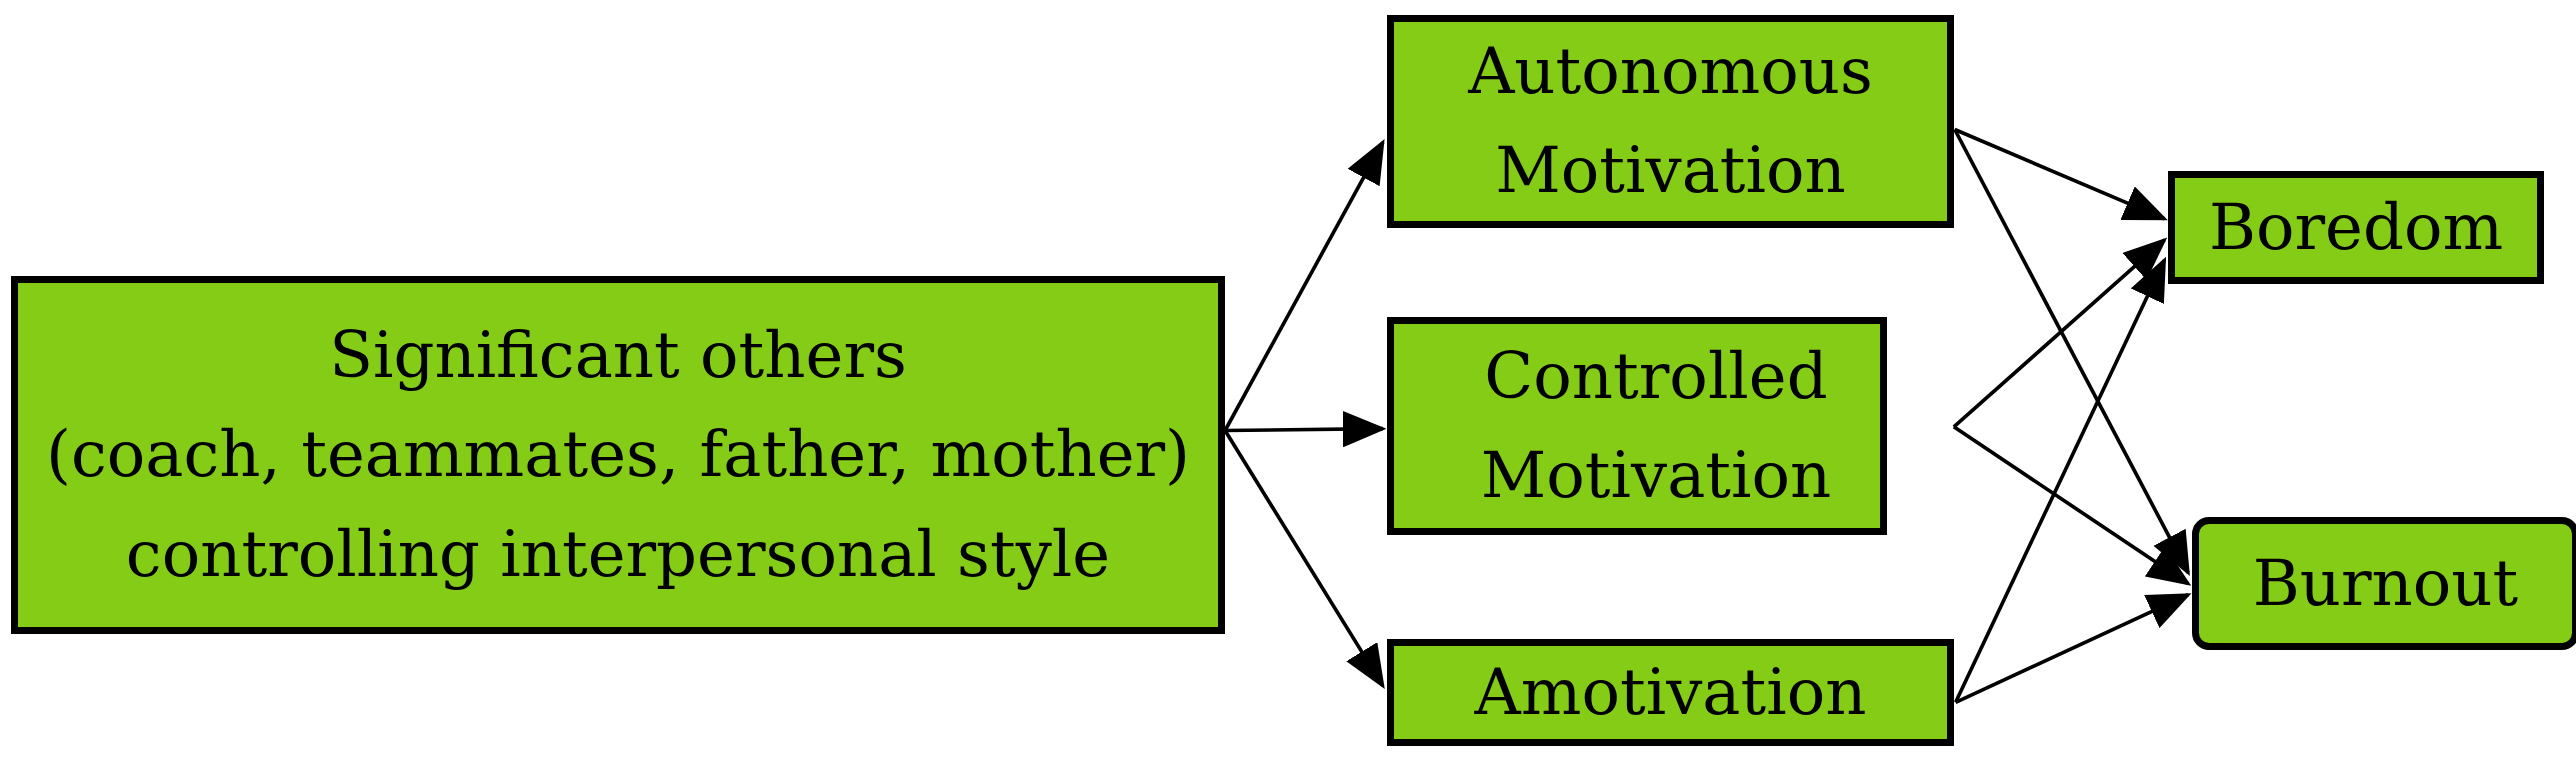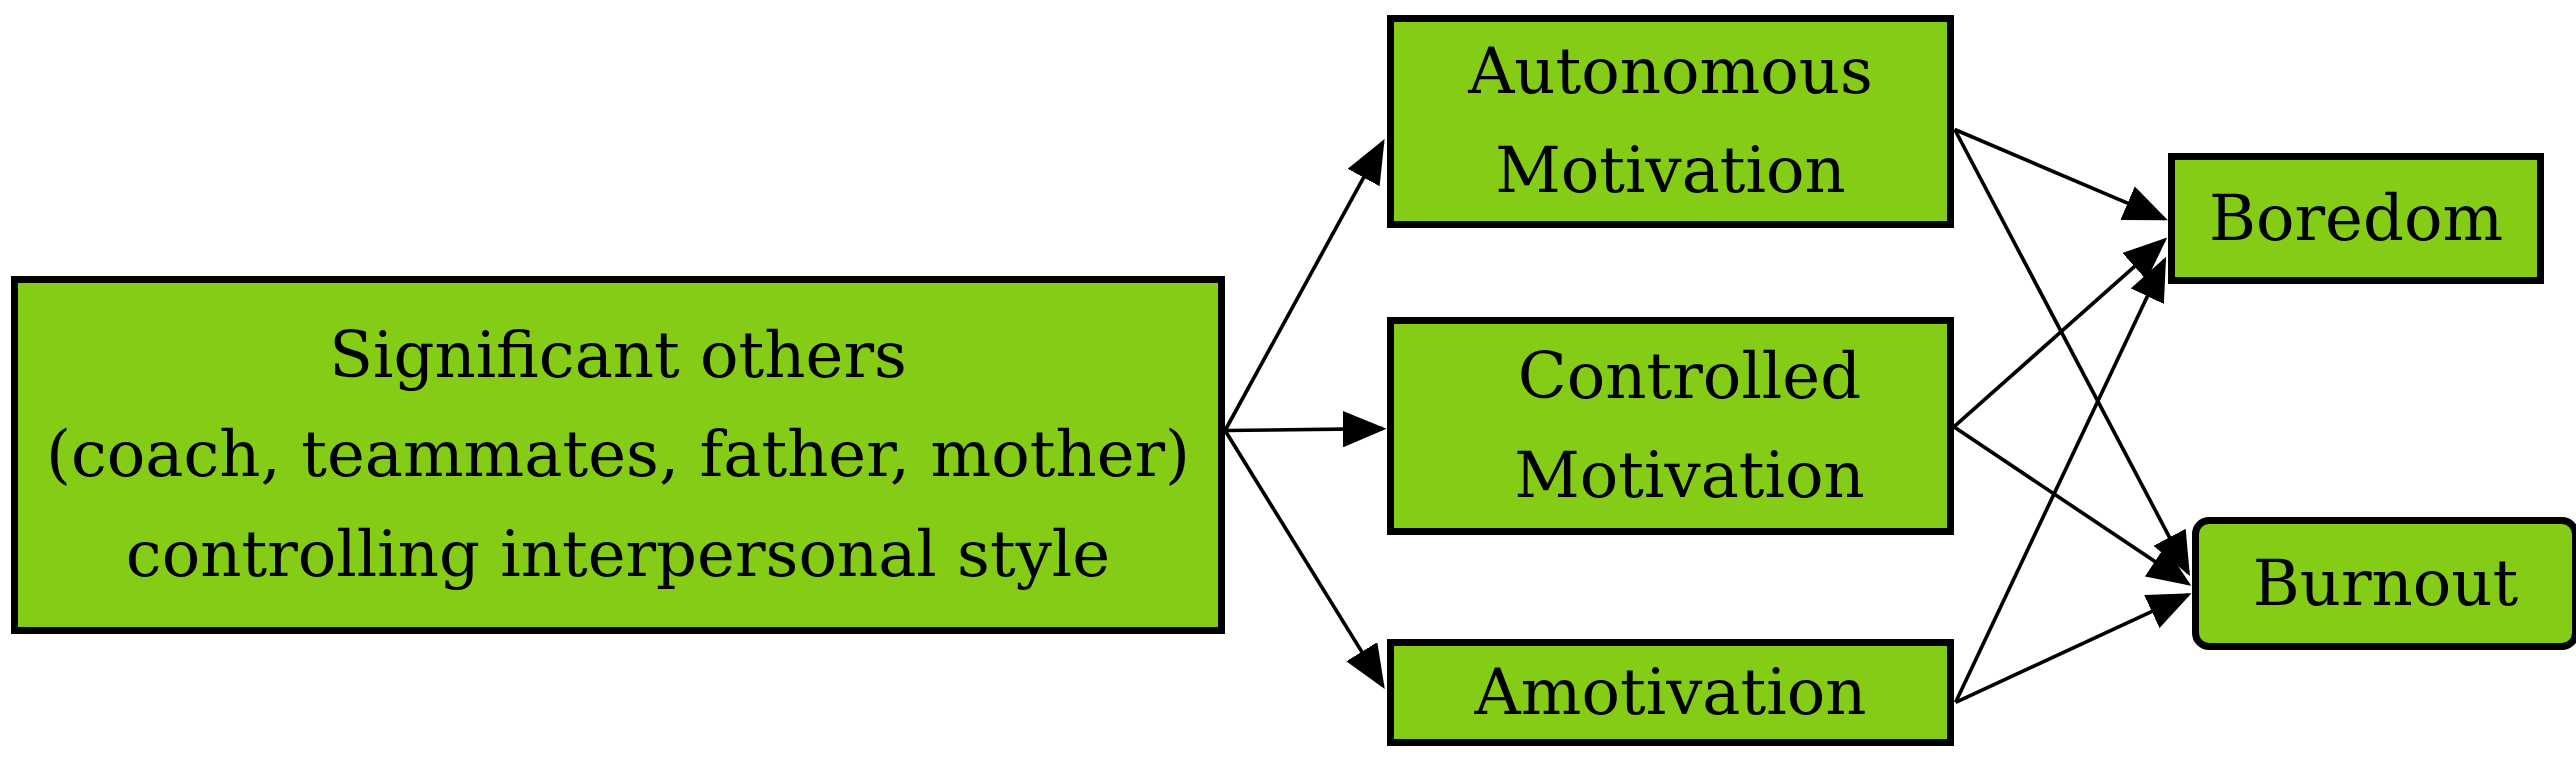--- a/index.html
+++ b/index.html
@@ -25,23 +25,23 @@
     align-items: center;
     justify-content: center;
     text-align: center;
     white-space: pre-line;
     font-size: 64px;
     line-height: 1.55;
     z-index: 2;
   }
   .node-significant-others { left: 11px;   top: 276px; width: 1214px; height: 358px; }
   .node-autonomous         { left: 1387px; top: 14.6px;  width: 567px;  height: 213px; }
-  .node-controlled         { left: 1387px; top: 317px; width: 567px;  height: 218px; padding-left: 38px; }
+  .node-controlled         { left: 1387px; top: 317px; width: 500px;  height: 218px; padding-left: 38px; }
   .node-amotivation        { left: 1387px; top: 639px; width: 567px;  height: 107px; }
-  .node-boredom            { left: 2168px; top: 153px; width: 376px;  height: 131px; justify-content: center; }
+  .node-boredom            { left: 2168px; top: 171px; width: 376px;  height: 113px; justify-content: center; }
   .node-burnout            { left: 2192px; top: 517px; width: 387px;  height: 133px; border-radius: 17px; }
   .arrow-layer {
     position: absolute;
     left: 0; top: 0;
     width: 2576px;
     height: 778px;
     z-index: 3;
     pointer-events: none;
   }
 </style>

